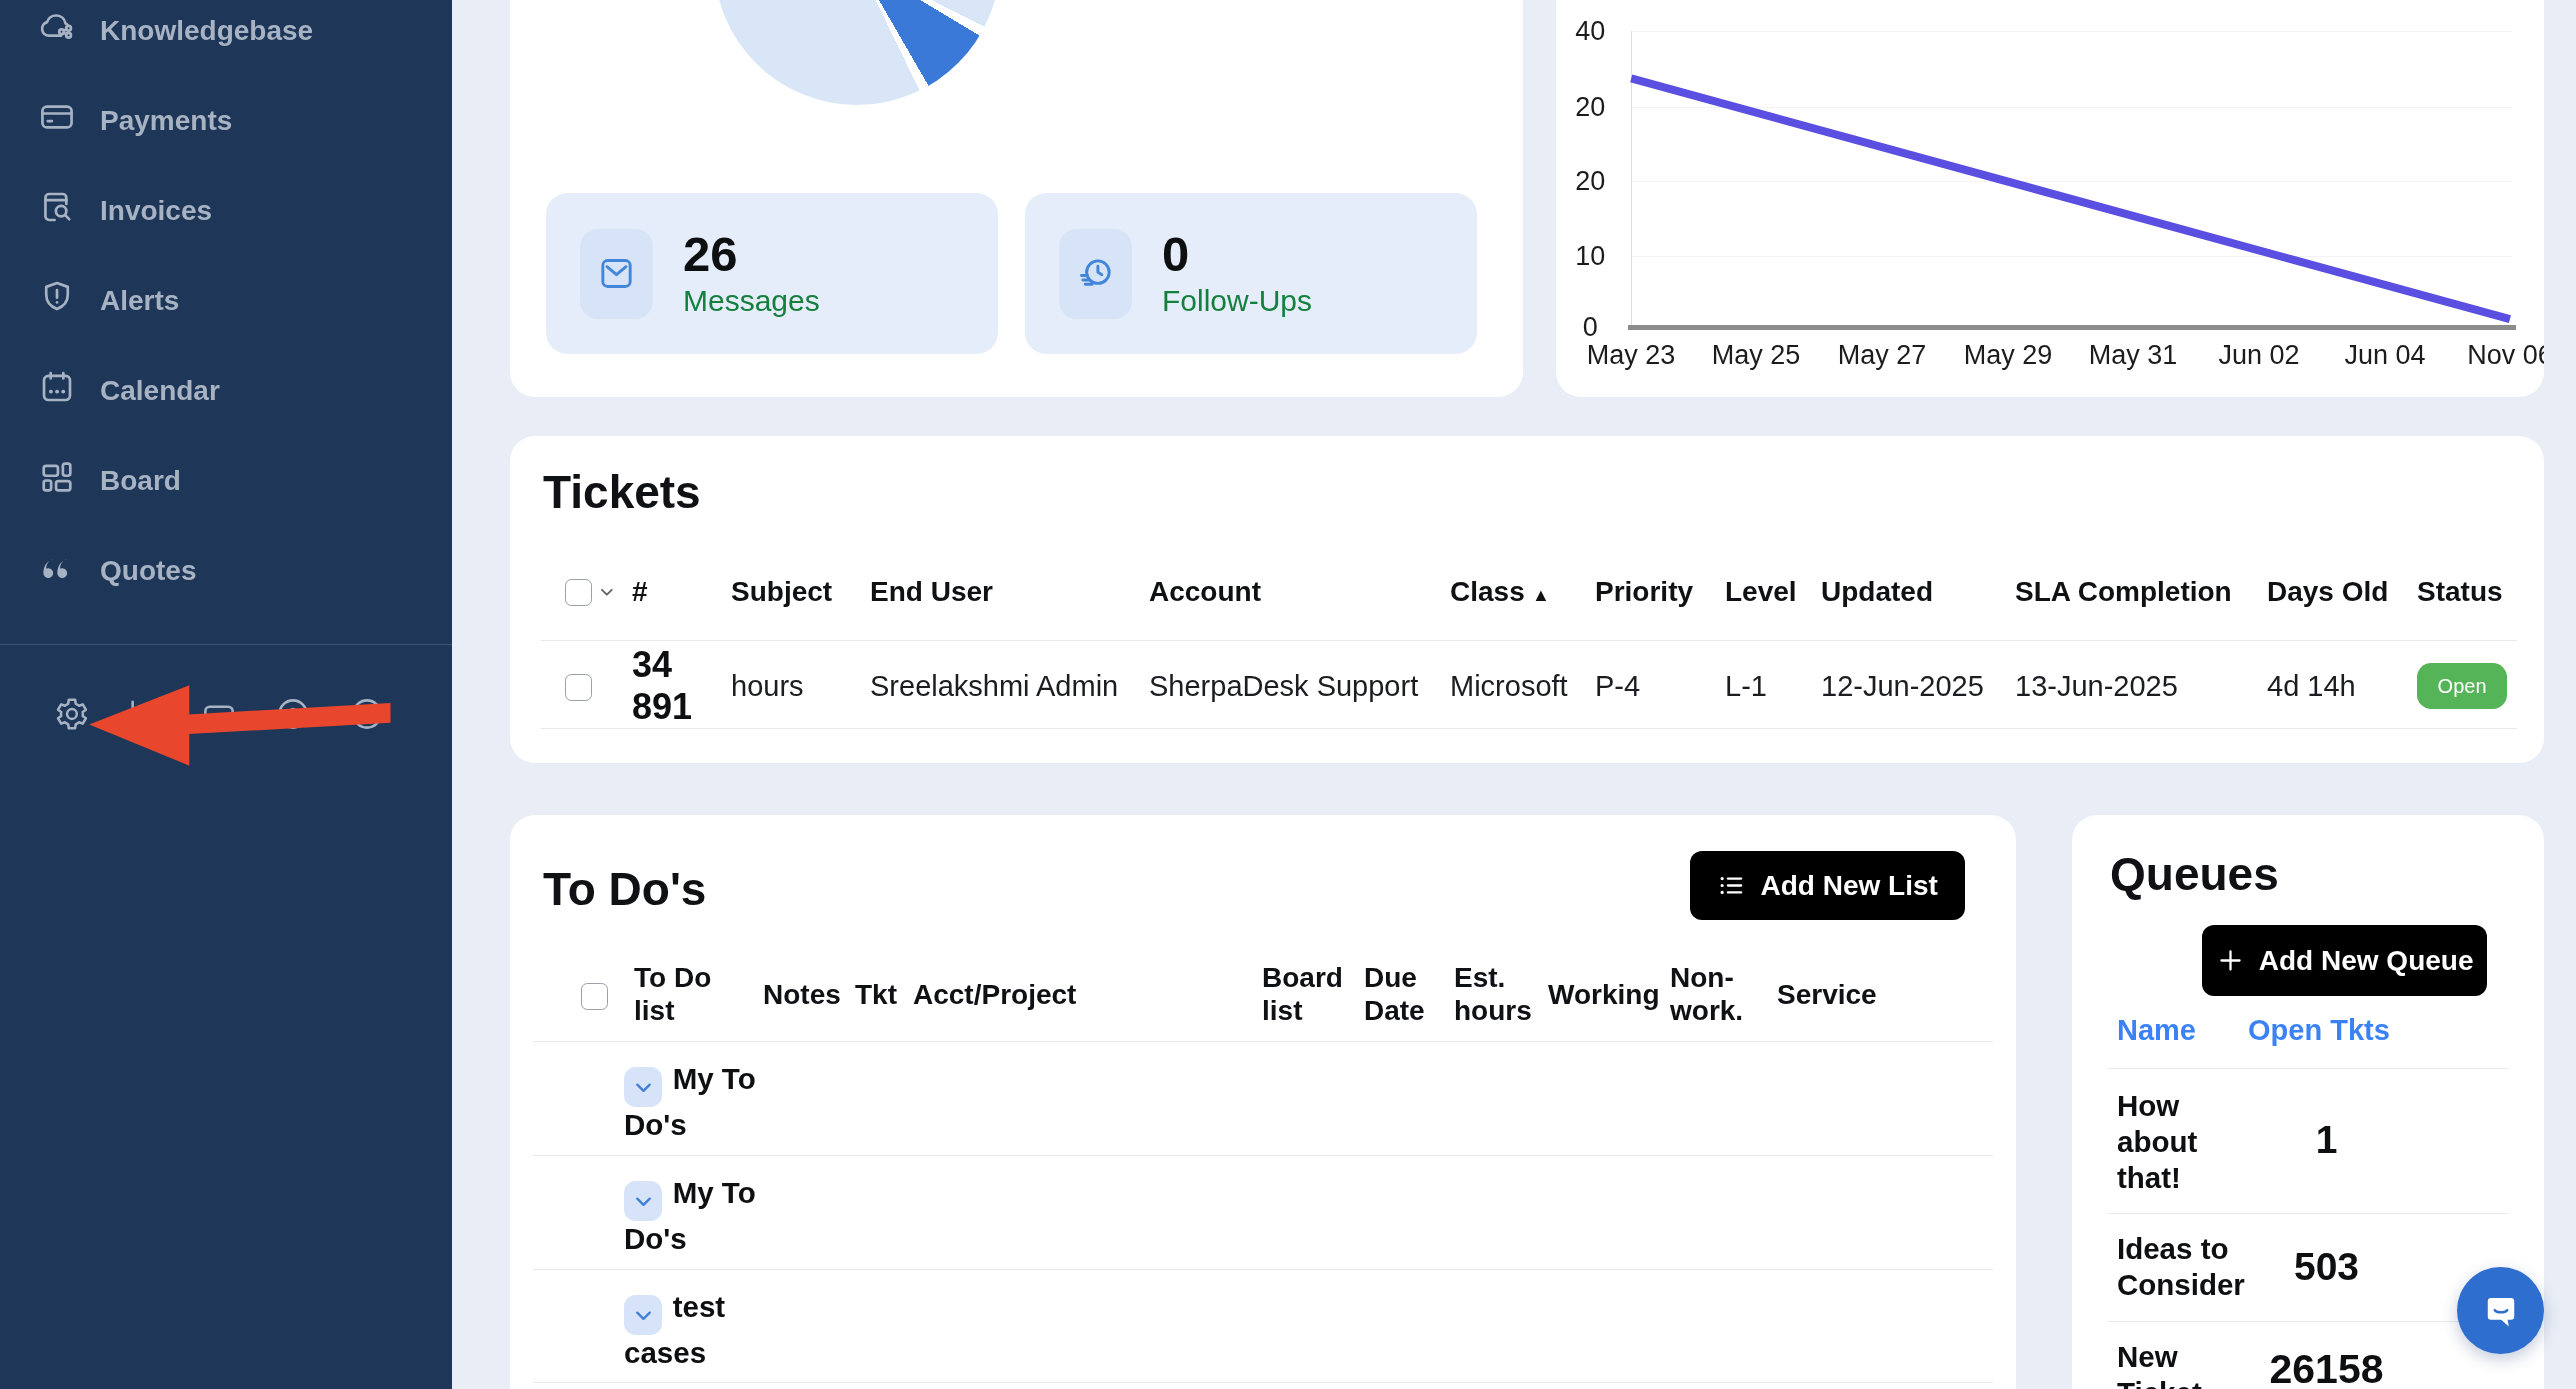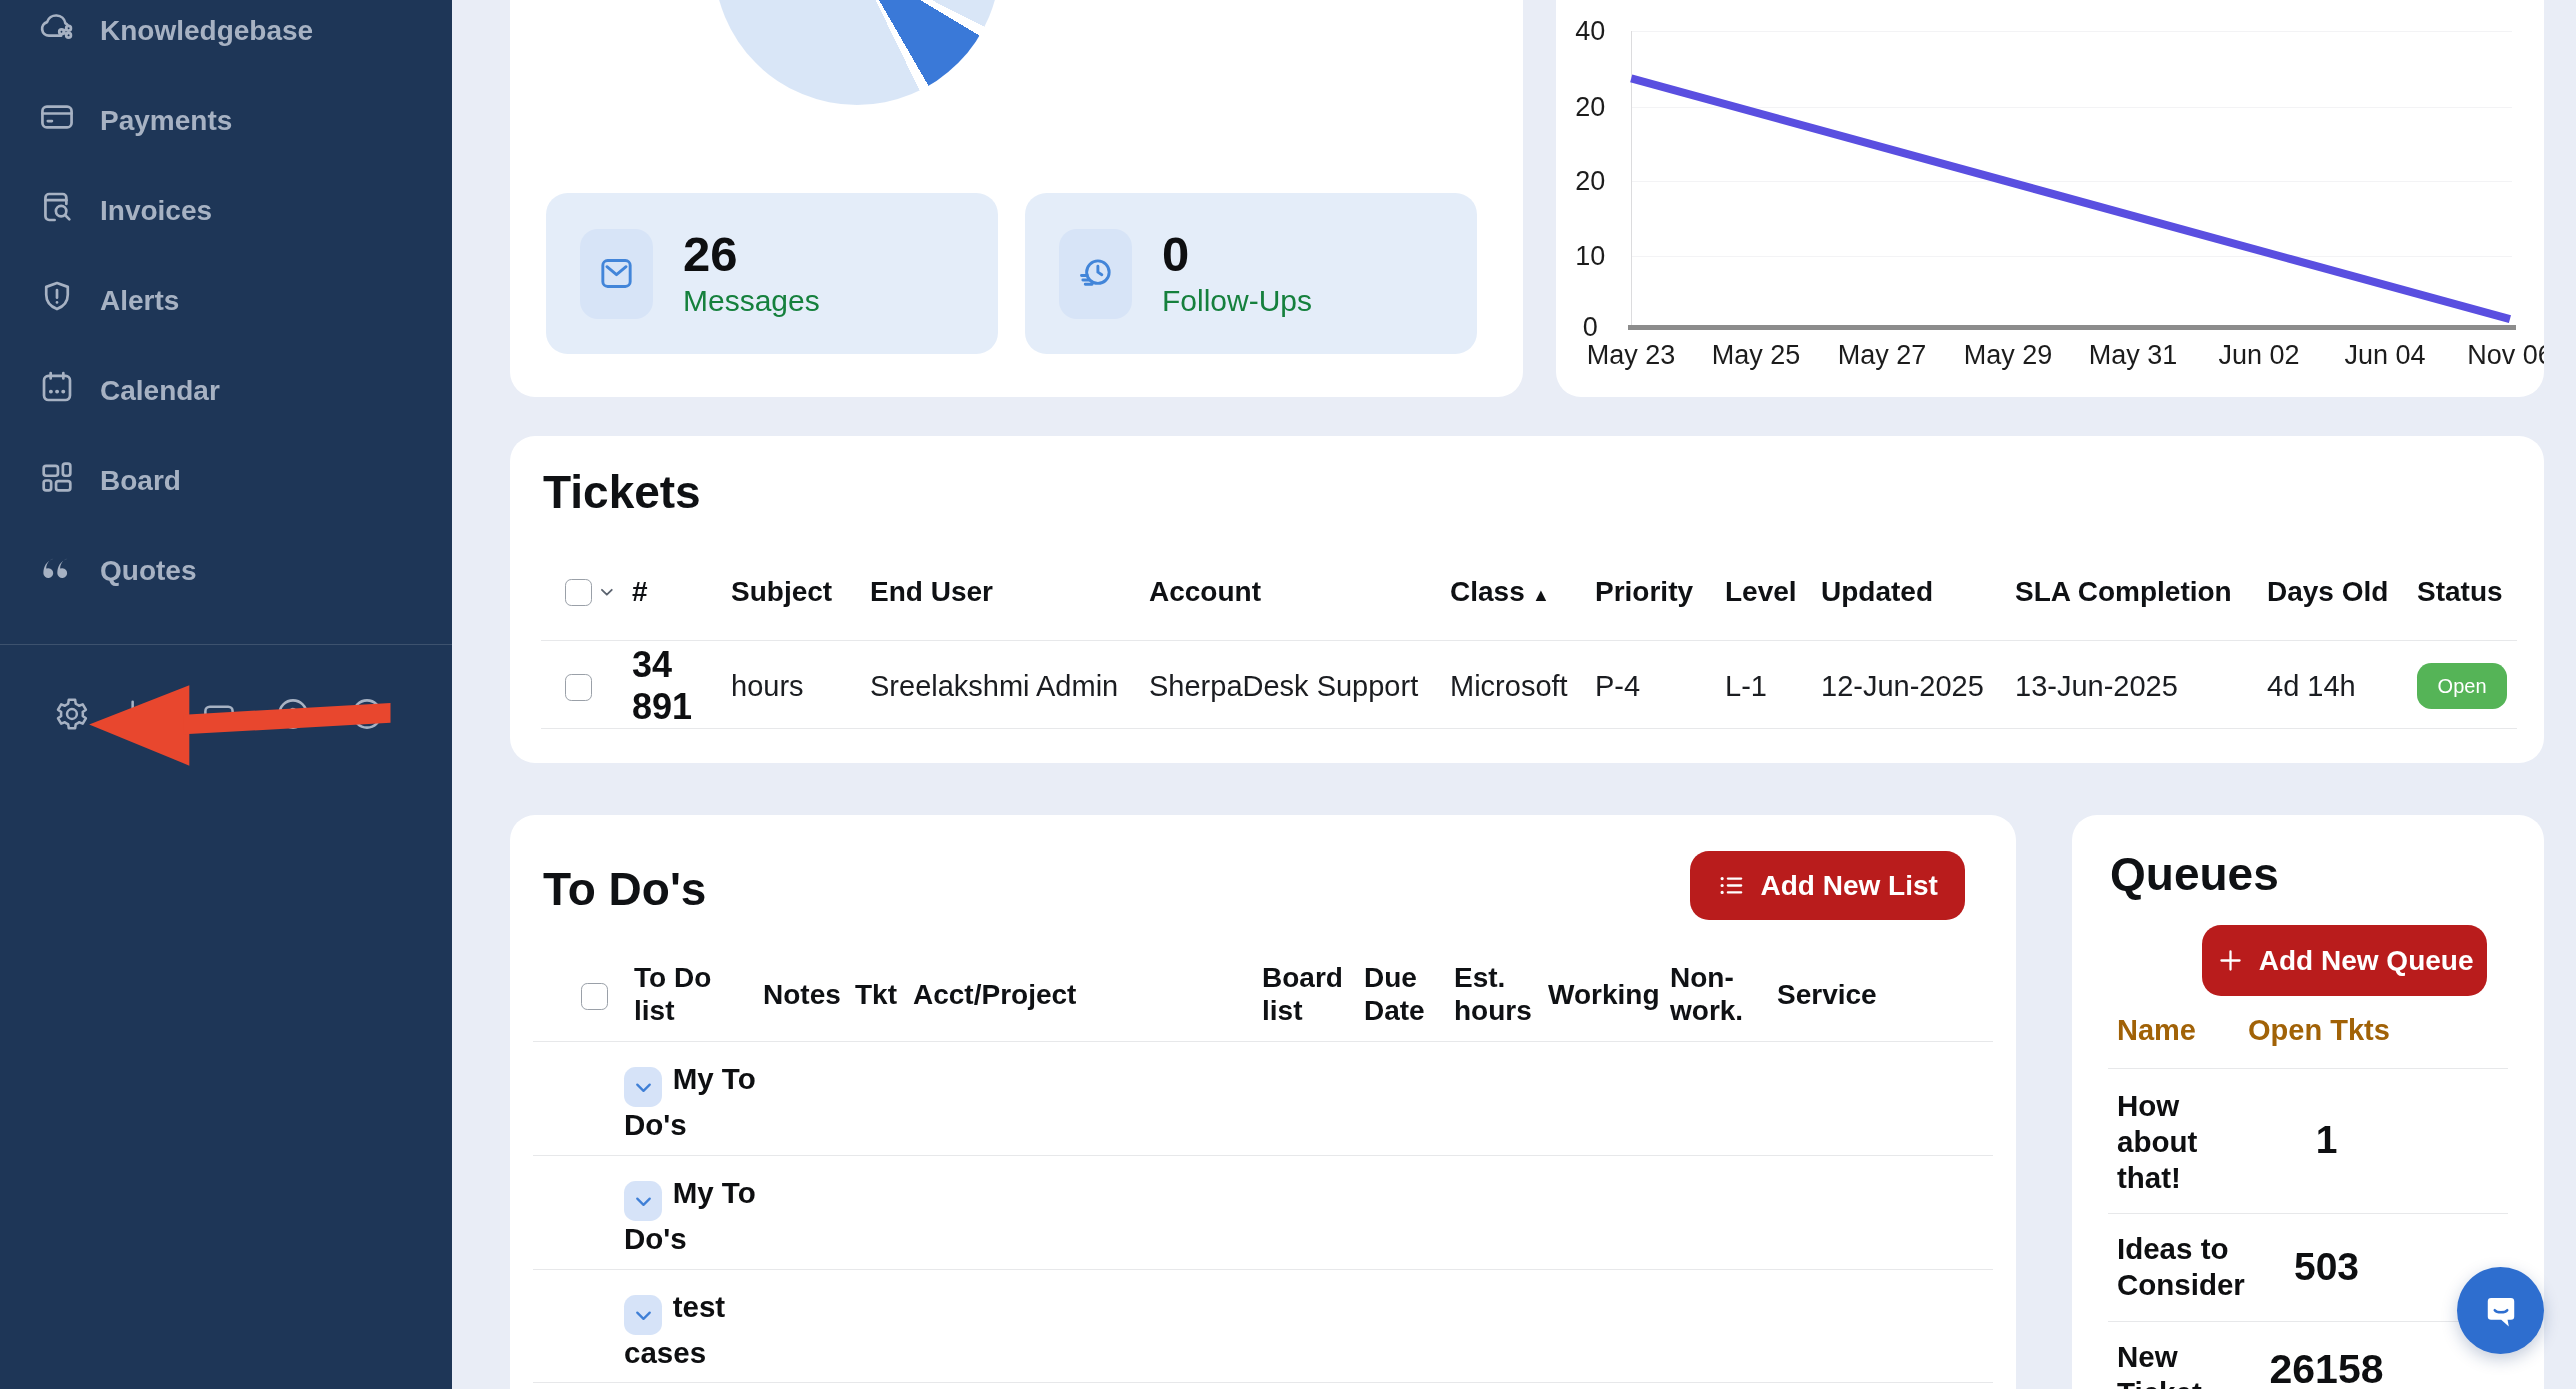--- a/index.html
+++ b/index.html
@@ -54,36 +54,36 @@
   .hdiv { position:absolute; left:31px; right:27px; border-top:1.8px solid #e7e8ea; }
   .cb { width:27px; height:27px; border:1.8px solid #9aa0a8; border-radius:6.3px; background:#fff; display:inline-block; vertical-align:middle; cursor:pointer; }
   .cb-wrap { display:flex; align-items:center; gap:5.4px; }
   .sort-mark { font-size:18px; margin-left:7.2px; }
   .ticket-num { font-size:36px; font-weight:700; color:#0e0f11; }
   .badge-open { display:inline-block; background:#55b457; color:#fff; font-size:20px; font-weight:500; padding:11.6px 20.6px; border-radius:14.3px; }
   .chev-sm { width:19.7px; height:19.7px; color:#5c6470; }
 
   
   .todos-title { position:absolute; left:33px; top:47px; }
-  .btn-blue { position:absolute; background:#b91c1c; color:#fff; border:none; border-radius:19px; font-family:"Liberation Sans",sans-serif; font-size:28px; font-weight:600; display:flex; align-items:center; justify-content:center; gap:14.3px; cursor:pointer; }
+  .btn-blue { position:absolute; background:#000000; color:#fff; border:none; border-radius:12px; font-family:"Liberation Sans",sans-serif; font-size:28px; font-weight:600; display:flex; align-items:center; justify-content:center; gap:14.3px; cursor:pointer; }
   .btn-addlist { left:1180px; top:36px; width:275px; height:69px; }
   .btn-addqueue { left:130px; top:110px; width:285px; height:71px; }
   .btn-blue svg { width:29px; height:29px; }
   .td-grid { display:grid; grid-template-columns:53px 129px 92px 58px 349px 102px 90px 94px 122px 107px 239px; padding-left:71px; position:absolute; left:0; right:0; }
   .td-head { top:134px; height:90px; align-items:center; font-size:28px; font-weight:700; color:#0f1114; line-height:33px; }
   .td-head > div { padding-right:12.5px; }
   .td-divider { position:absolute; left:23px; right:23px; border-top:1.8px solid #e7e8ea; }
   .td-row { position:absolute; left:0; right:0; height:114px; }
   .td-row-inner { padding-left:114px; padding-top:19.7px; width:255px; font-size:29.5px; font-weight:700; color:#0e0f11; line-height:36px; }
   .chev-tile { display:inline-block; width:38px; height:40px; background:#d6e3f8; border-radius:11.6px; vertical-align:-10.7px; margin-right:10.7px; text-align:center; cursor:pointer; }
   .chev-tile svg { width:23px; height:23px; margin-top:9px; color:#3f7fd6; }
 
   
   .queues-title { position:absolute; left:38px; top:32px; }
-  .q-head { position:absolute; top:199px; font-size:29px; font-weight:700; color:#a16207; }
+  .q-head { position:absolute; top:199px; font-size:29px; font-weight:700; color:#3b82f6; }
   .q-head-name { left:45px; }
   .q-head-open { left:176px; }
   .q-divider { position:absolute; left:36px; right:36px; border-top:1.8px solid #e7e8ea; }
   .q-row { position:absolute; left:0; right:0; }
   .q-name { position:absolute; left:45px; width:116px; font-size:29.5px; font-weight:700; color:#0e0f11; line-height:36px; }
   .q-val { position:absolute; left:183px; width:143px; text-align:center; font-size:39px; font-weight:700; color:#0e0f11; }
 
   
   .chat-fab { position:absolute; left:2457px; top:1267px; width:87px; height:87px; border-radius:50%; background:#2e6ecf; display:flex; align-items:center; justify-content:center; cursor:pointer; box-shadow:0 5.4px 16px rgba(20,50,110,0.25); }
   .chat-fab svg { width:50px; height:50px; }

